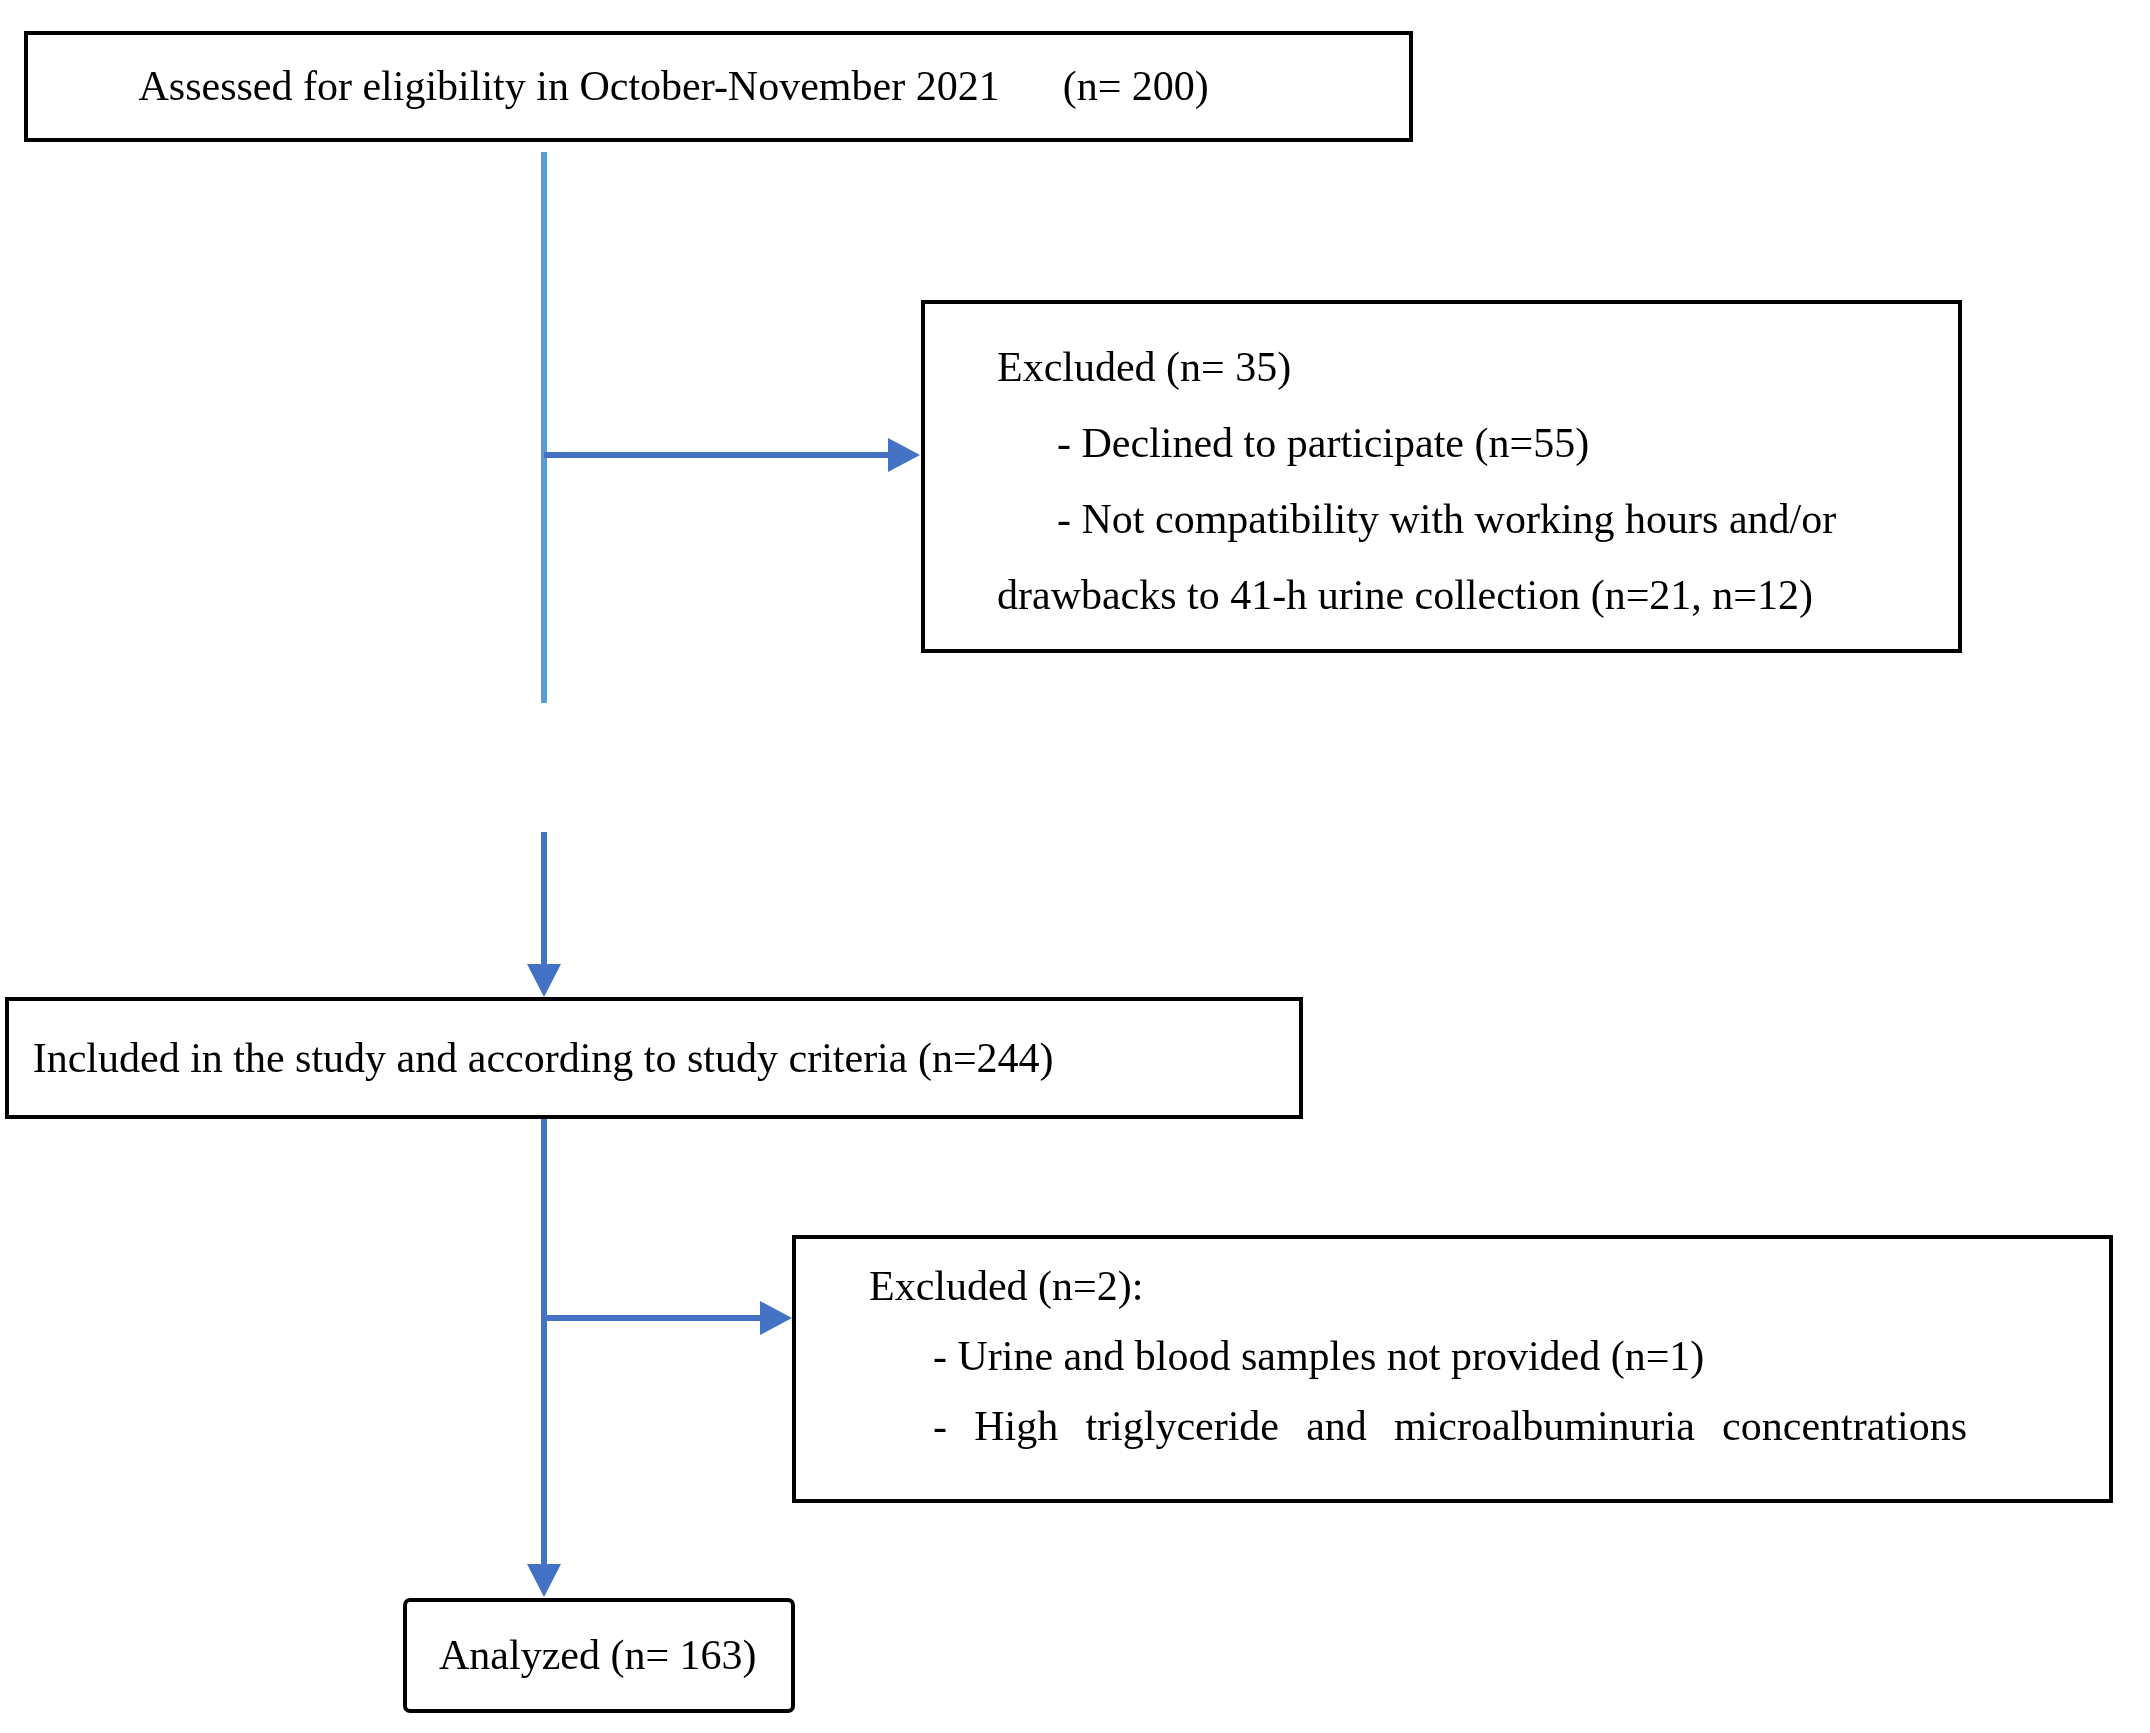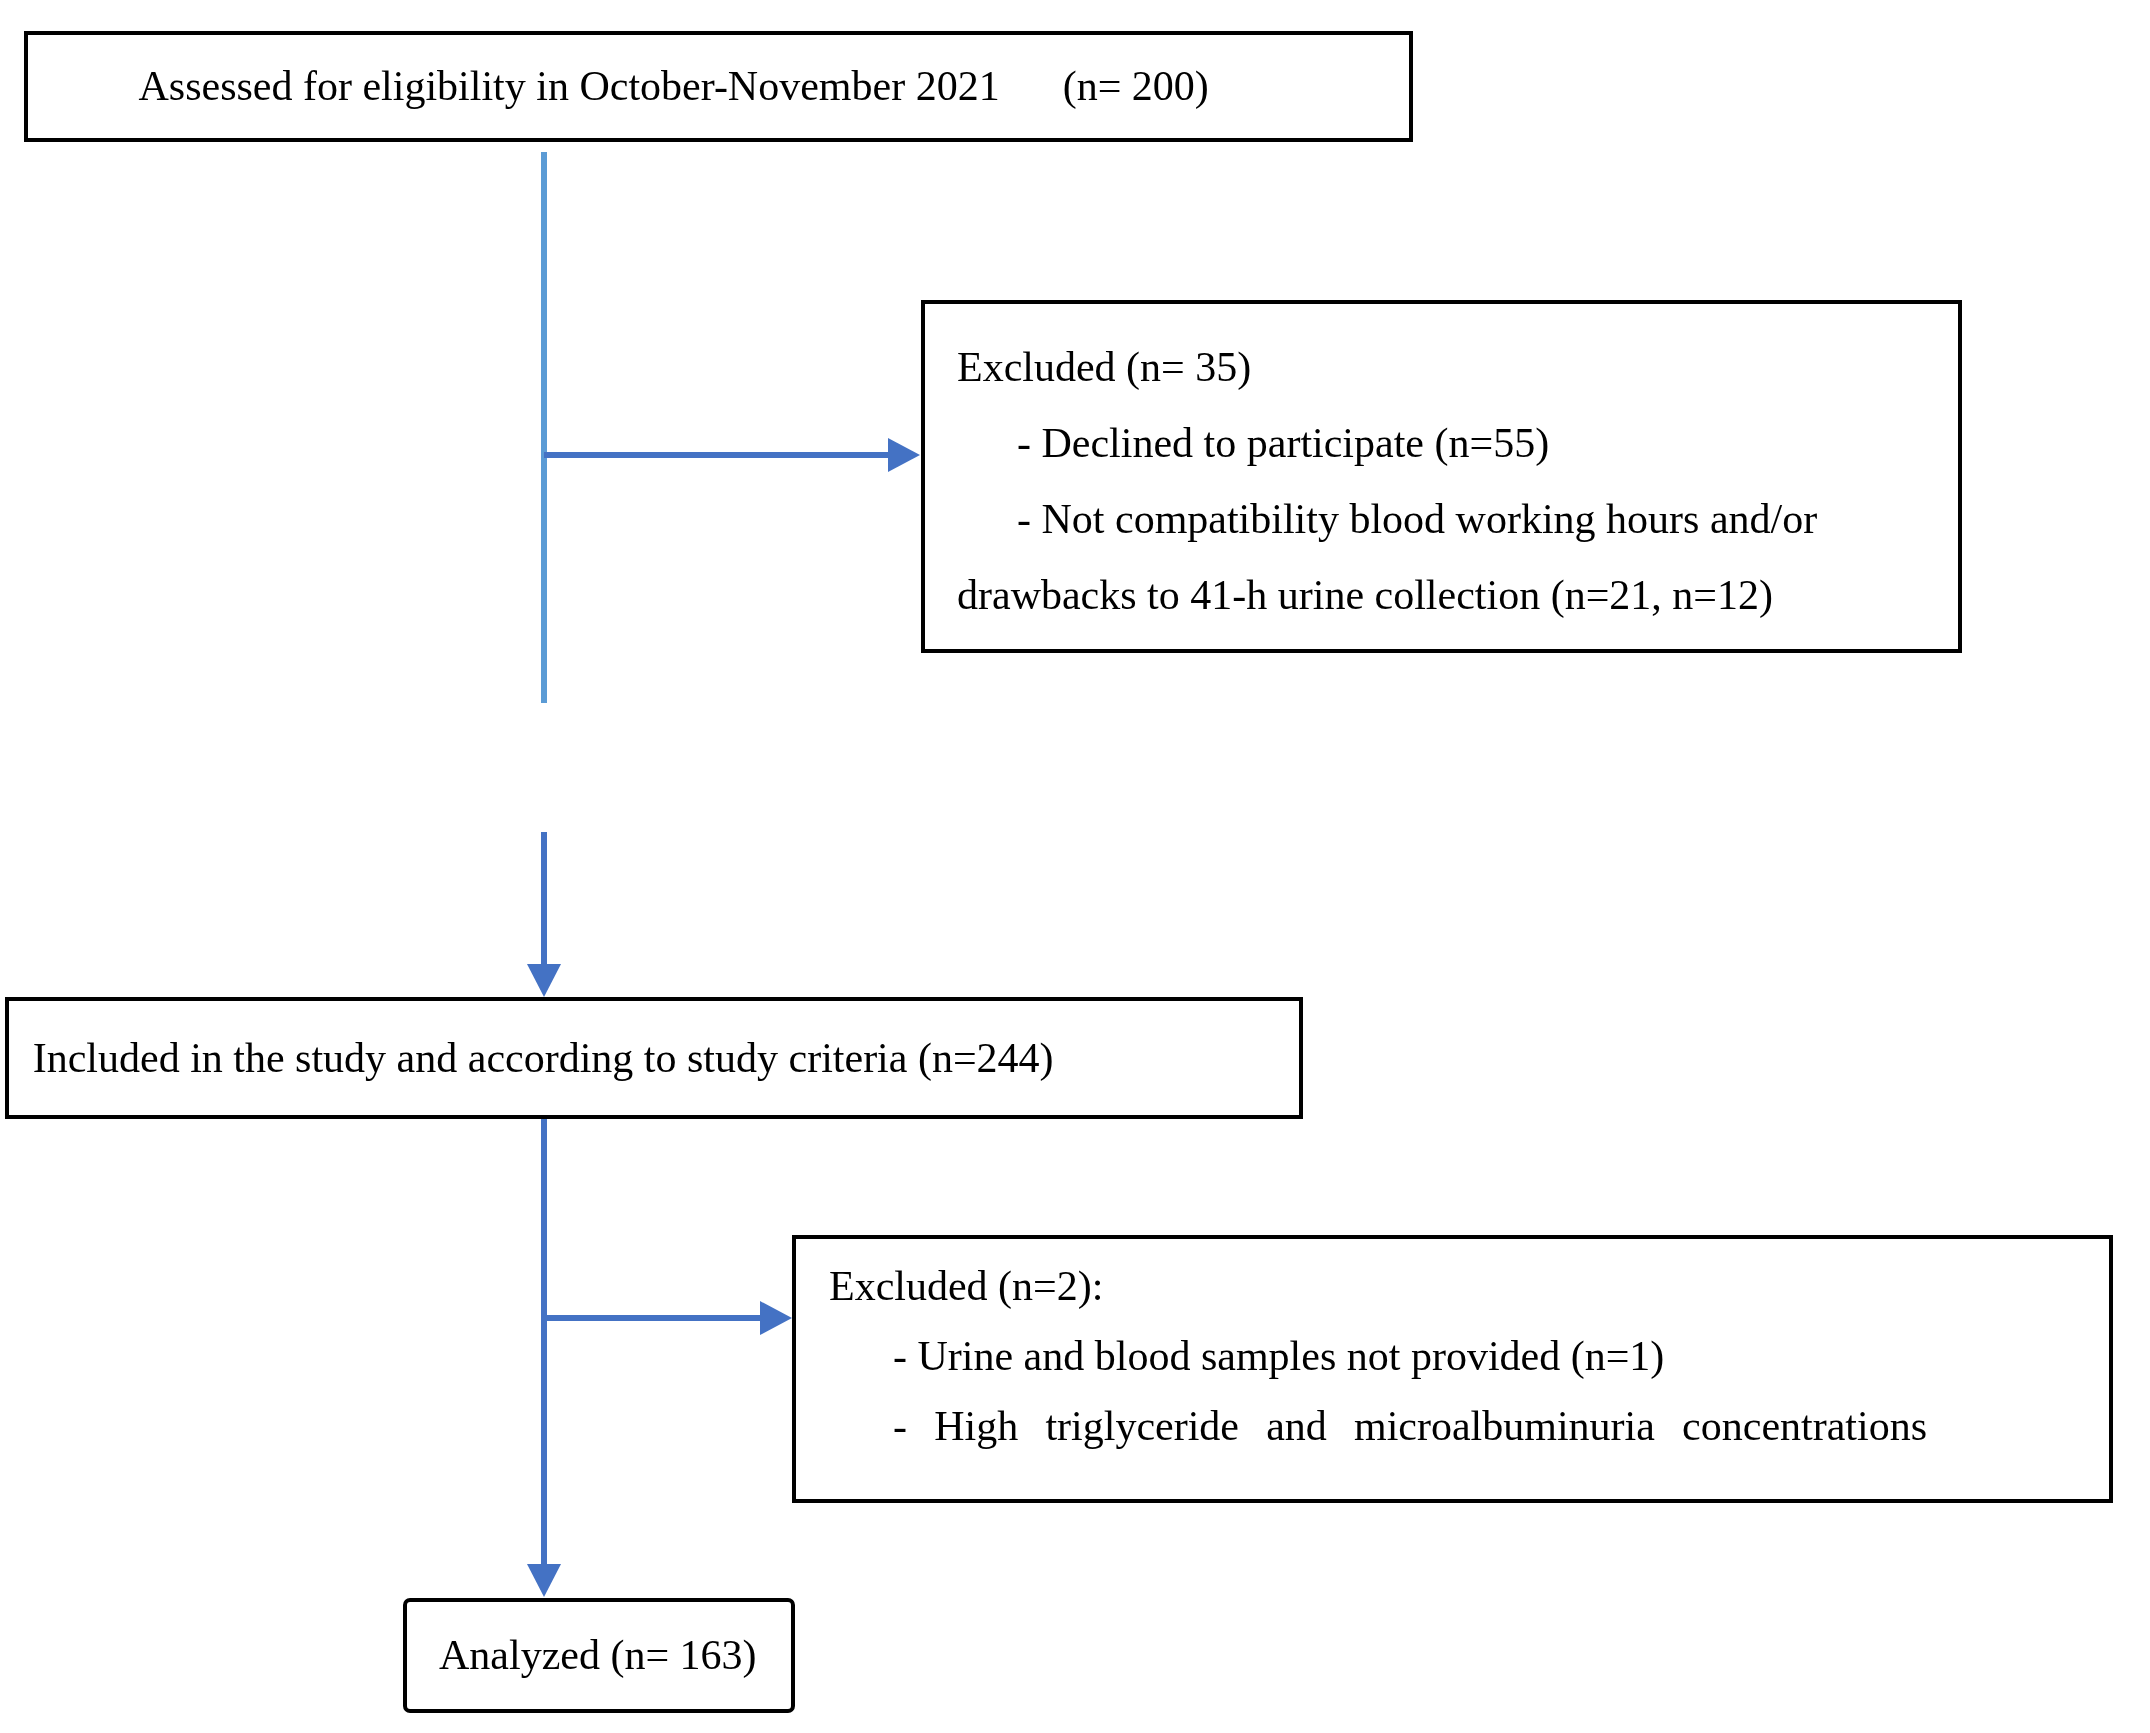--- a/index.html
+++ b/index.html
@@ -19,20 +19,21 @@
     color:var(--text);
     overflow:hidden;
   }
   .box{
     position:absolute;
     box-sizing:border-box;
     border:4.2px solid var(--box-border);
     background:var(--box-bg);
     font-size:42px;
     line-height:1.2;
+    padding-left:40px;
   }
   .box .txt{white-space:pre;}
   .center-v{display:flex;align-items:center;}
   .line{white-space:pre;line-height:76px;}
   .line-tight{white-space:pre;line-height:70px;}
   .indent1{margin-left:32px;}
   .indent2{margin-left:92px;}
   .indent1b{margin-left:33px;}
   .indent2b{margin-left:97px;}
   .justified{word-spacing:16.7px;}
@@ -74,21 +75,21 @@
   <div class="hline dark" style="left:544px;top:1315px;width:217px;"></div>
   <div class="head-right" style="left:760px;top:1301px;"></div>
 
   <div class="box center-v" style="left:23.5px;top:31px;width:1389px;height:111px;padding-left:111px;">
     <span class="txt">Assessed for eligibility in October-November 2021      (n= 200)</span>
   </div>
 
   <div class="box" style="left:921px;top:300px;width:1041px;height:353px;padding-top:25px;">
     <div class="line indent1">Excluded (n= 35)</div>
     <div class="line indent2">- Declined to participate (n=55)</div>
-    <div class="line indent2">- Not compatibility blood working hours and/or</div>
+    <div class="line indent2">- Not compatibility with working hours and/or</div>
     <div class="line indent1">drawbacks to 41-h urine collection (n=21, n=12)</div>
   </div>
 
 
   <div class="box center-v" style="left:5.2px;top:997px;width:1298px;height:122px;padding-left:23.5px;">
     <span class="txt">Included in the study and according to study criteria (n=244)</span>
   </div>
 
   <div class="box" style="left:792px;top:1235px;width:1321px;height:268px;padding-top:11.5px;">
     <div class="line-tight indent1b">Excluded (n=2):</div>

